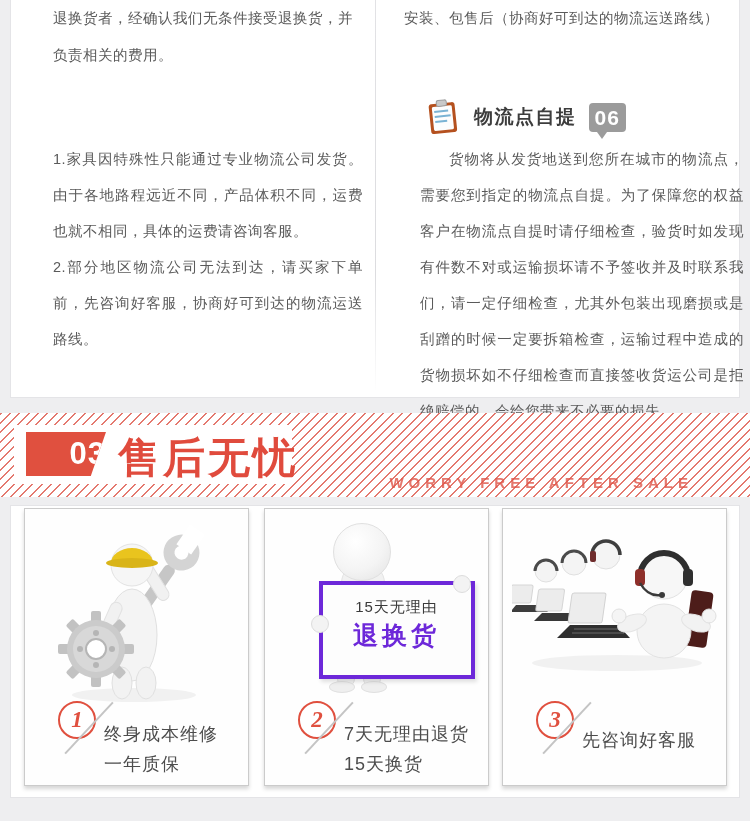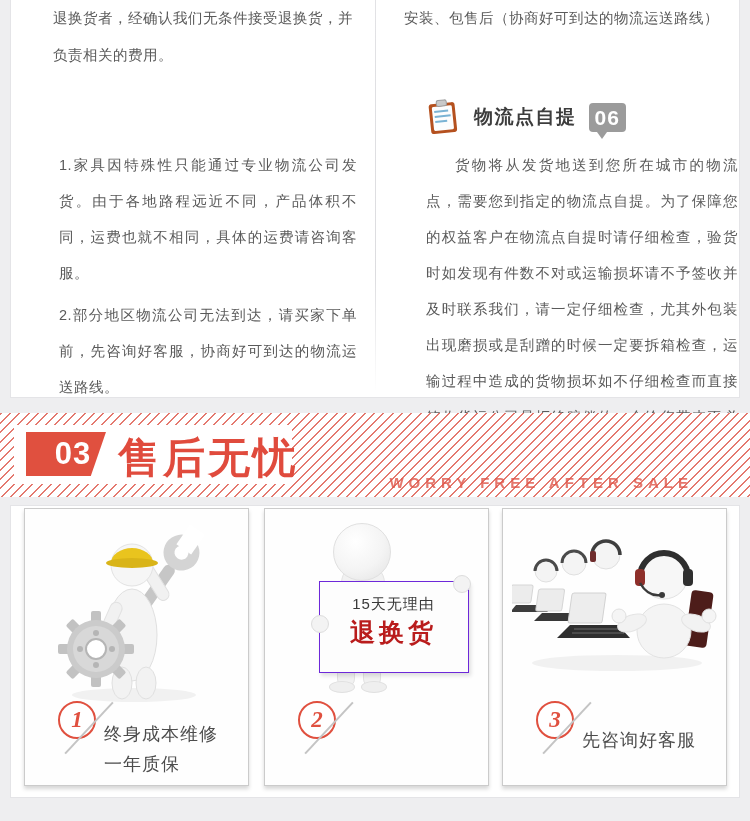--- a/index.html
+++ b/index.html
@@ -42,35 +42,35 @@
     border-radius:4px;letter-spacing:1px;
   }
   .num-badge::after{
     content:'';position:absolute;left:8px;bottom:-7px;
     border-left:5px solid transparent;border-right:5px solid transparent;
     border-top:7px solid #9b9b9b;
   }
   .body-block{position:absolute;margin:0;color:#5a5a5a;font-size:14.5px;line-height:36px;letter-spacing:.5px;text-align:justify;}
   .col-left .body-block{left:42px;top:141px;width:310px;}
   .col-right .body-block{left:44px;top:141px;width:324px;}
-  .body-block p{margin:6px;}
+  .body-block p{margin:0;}
   .indent2{text-indent:2em;}
   
   .banner{
     position:absolute;left:0;top:413px;width:750px;height:84px;
     background:repeating-linear-gradient(135deg,#e4796f 0px,#e4796f 1.6px,#ffffff 1.6px,#ffffff 6.6px);
   }
   .banner-plate{
     position:absolute;left:14px;top:12px;width:278px;height:59px;background:#ffffff;
   }
   .banner-num{
     position:absolute;left:12px;top:7px;width:80px;height:44px;background:#e0503f;
     clip-path:polygon(0 0,100% 0,81% 100%,0 100%);
     color:#fff;font-size:31px;font-weight:bold;line-height:44px;
-    padding-left:0;text-align:center;text-indent:14px;letter-spacing:1px;
+    padding-left:0;text-align:right;text-indent:14px;letter-spacing:1px;
   }
   .banner-title{
     position:absolute;left:104px;top:5px;
     font-size:42px;font-weight:bold;color:#e04b3d;letter-spacing:3px;white-space:nowrap;
   }
   .banner-sub{
     position:absolute;right:57px;bottom:6px;
     font-size:15px;font-weight:bold;color:rgba(223,85,72,.8);letter-spacing:5px;white-space:nowrap;
   }
   
@@ -103,24 +103,24 @@
   .m2{position:relative;width:200px;height:180px;margin:0 auto;}
   .m2-body{position:absolute;left:64px;top:40px;width:42px;height:96px;background:#f1f1f1;border:1px solid #e4e4e4;border-radius:20px;}
   .m2-leg{position:absolute;top:132px;width:16px;height:30px;background:#f1f1f1;border:1px solid #e2e2e2;border-radius:8px;}
   .m2-leg.l{left:60px;} .m2-leg.r{left:86px;}
   .m2-foot{position:absolute;top:158px;width:24px;height:10px;background:#efefef;border:1px solid #e0e0e0;border-radius:50%;}
   .m2-foot.l{left:52px;} .m2-foot.r{left:84px;}
   .m2-head{position:absolute;left:56px;top:0;width:56px;height:56px;border-radius:50%;
     background:radial-gradient(circle at 38% 32%,#ffffff 0%,#f4f4f4 55%,#e2e2e2 100%);border:1px solid #e0e0e0;}
   .m2-sign{
     position:absolute;left:42px;top:58px;width:148px;height:90px;background:#fdfdfd;
-    border:1px solid #6d28d9;box-shadow:2px 3px 4px rgba(0,0,0,.12);
+    border:4px solid #6d28d9;box-shadow:2px 3px 4px rgba(0,0,0,.12);
   }
   .m2-sign .s1{margin-top:13px;font-size:15px;color:#3a3a3a;letter-spacing:1px;}
-  .m2-sign .s2{font-size:25px;font-weight:bold;color:#b91c1c;letter-spacing:4px;margin-top:2px;font-family:Liberation Mono, monospace;}
+  .m2-sign .s2{font-size:25px;font-weight:bold;color:#6d28d9;letter-spacing:4px;margin-top:2px;font-family:Liberation Mono, monospace;}
   .m2-hand{position:absolute;width:16px;height:16px;border-radius:50%;background:#f3f3f3;border:1px solid #ddd;}
   .m2-hand.r{left:176px;top:52px;} .m2-hand.ltop{left:34px;top:92px;}
   svg{display:inline-block;}
 </style>
 </head>
 <body>
 
 <section class="top-panel">
   <div class="col col-left">
     <p class="intro">退换货者，经确认我们无条件接受退换货，并负责相关的费用。</p>
@@ -223,20 +223,24 @@
           <div class="s1">15天无理由</div>
           <div class="s2">退换货</div>
         </div>
         <div class="m2-hand r"></div>
         <div class="m2-hand ltop"></div>
         <div class="m2-head"></div>
       </div>
     </div>
     <span class="circle-num"><i>2</i></span>
     <span class="slash"></span>
+    <div class="cap-text">
+      <div>7天无理由退货</div>
+      <div>15天换货</div>
+    </div>
   </div>
 
   <div class="card card3">
     <div class="illus">
       <svg width="205" height="170" viewBox="0 0 205 170">
         <ellipse cx="105" cy="140" rx="85" ry="8" fill="rgba(0,0,0,0.05)"></ellipse>
         <g>
           <circle cx="34" cy="48" r="11" fill="#f4f4f4" stroke="#e0e0e0"></circle>
           <path d="M23,48 a11,11 0 0 1 22,0" stroke="#4a4a4a" stroke-width="3" fill="none"></path>
           <circle cx="62" cy="40" r="12" fill="#f4f4f4" stroke="#e0e0e0"></circle>

